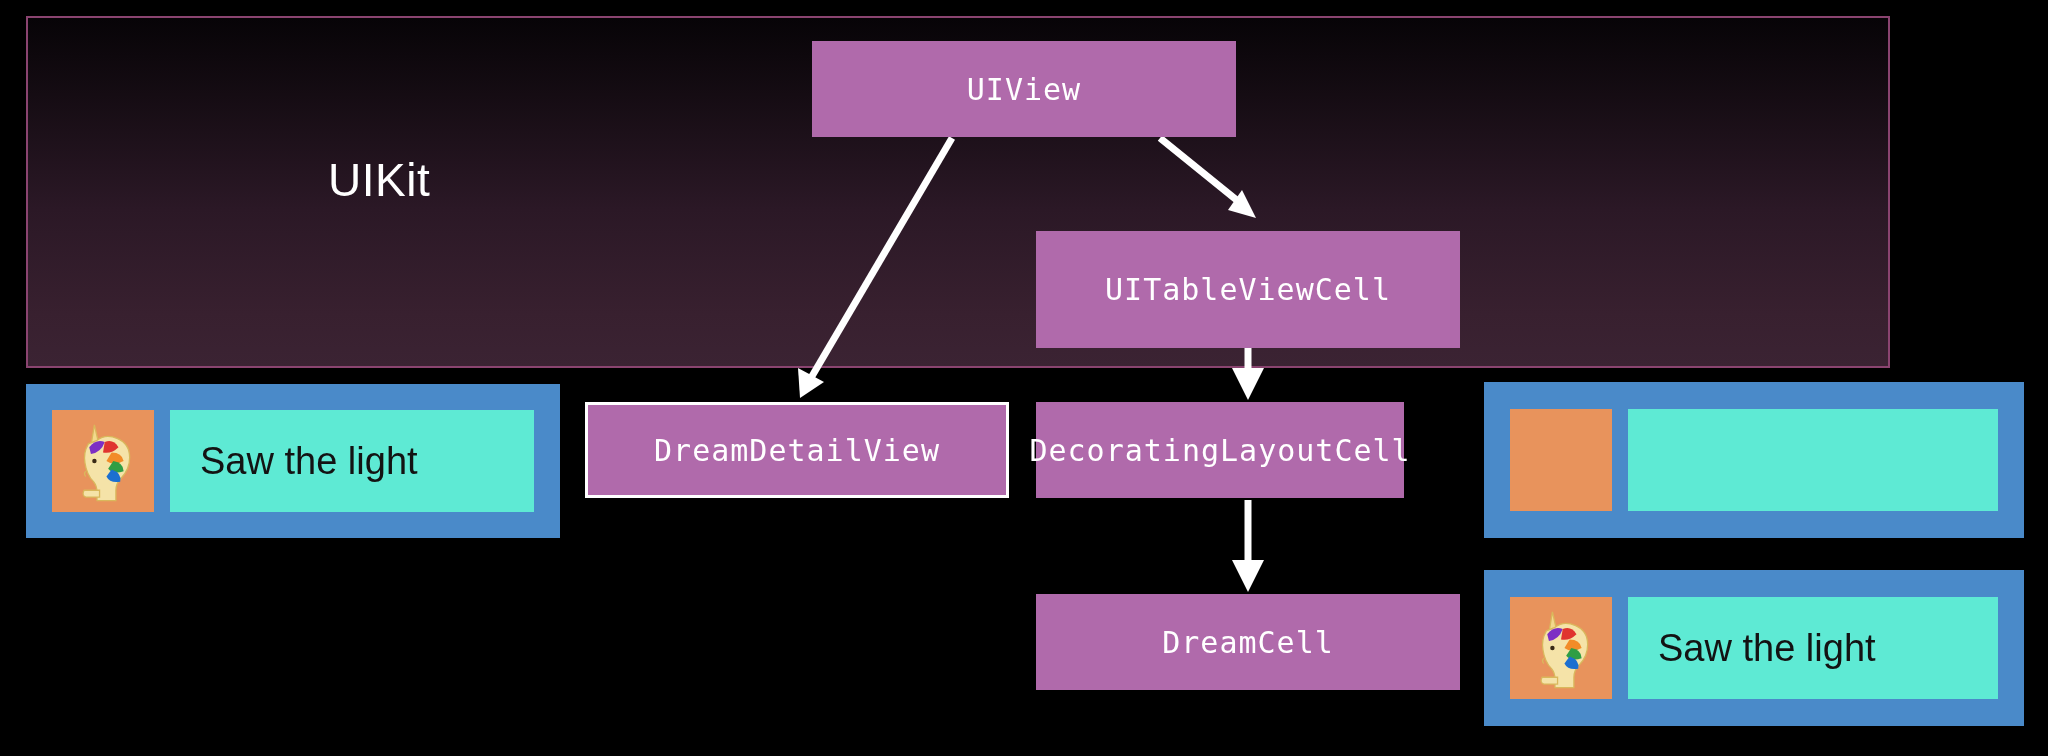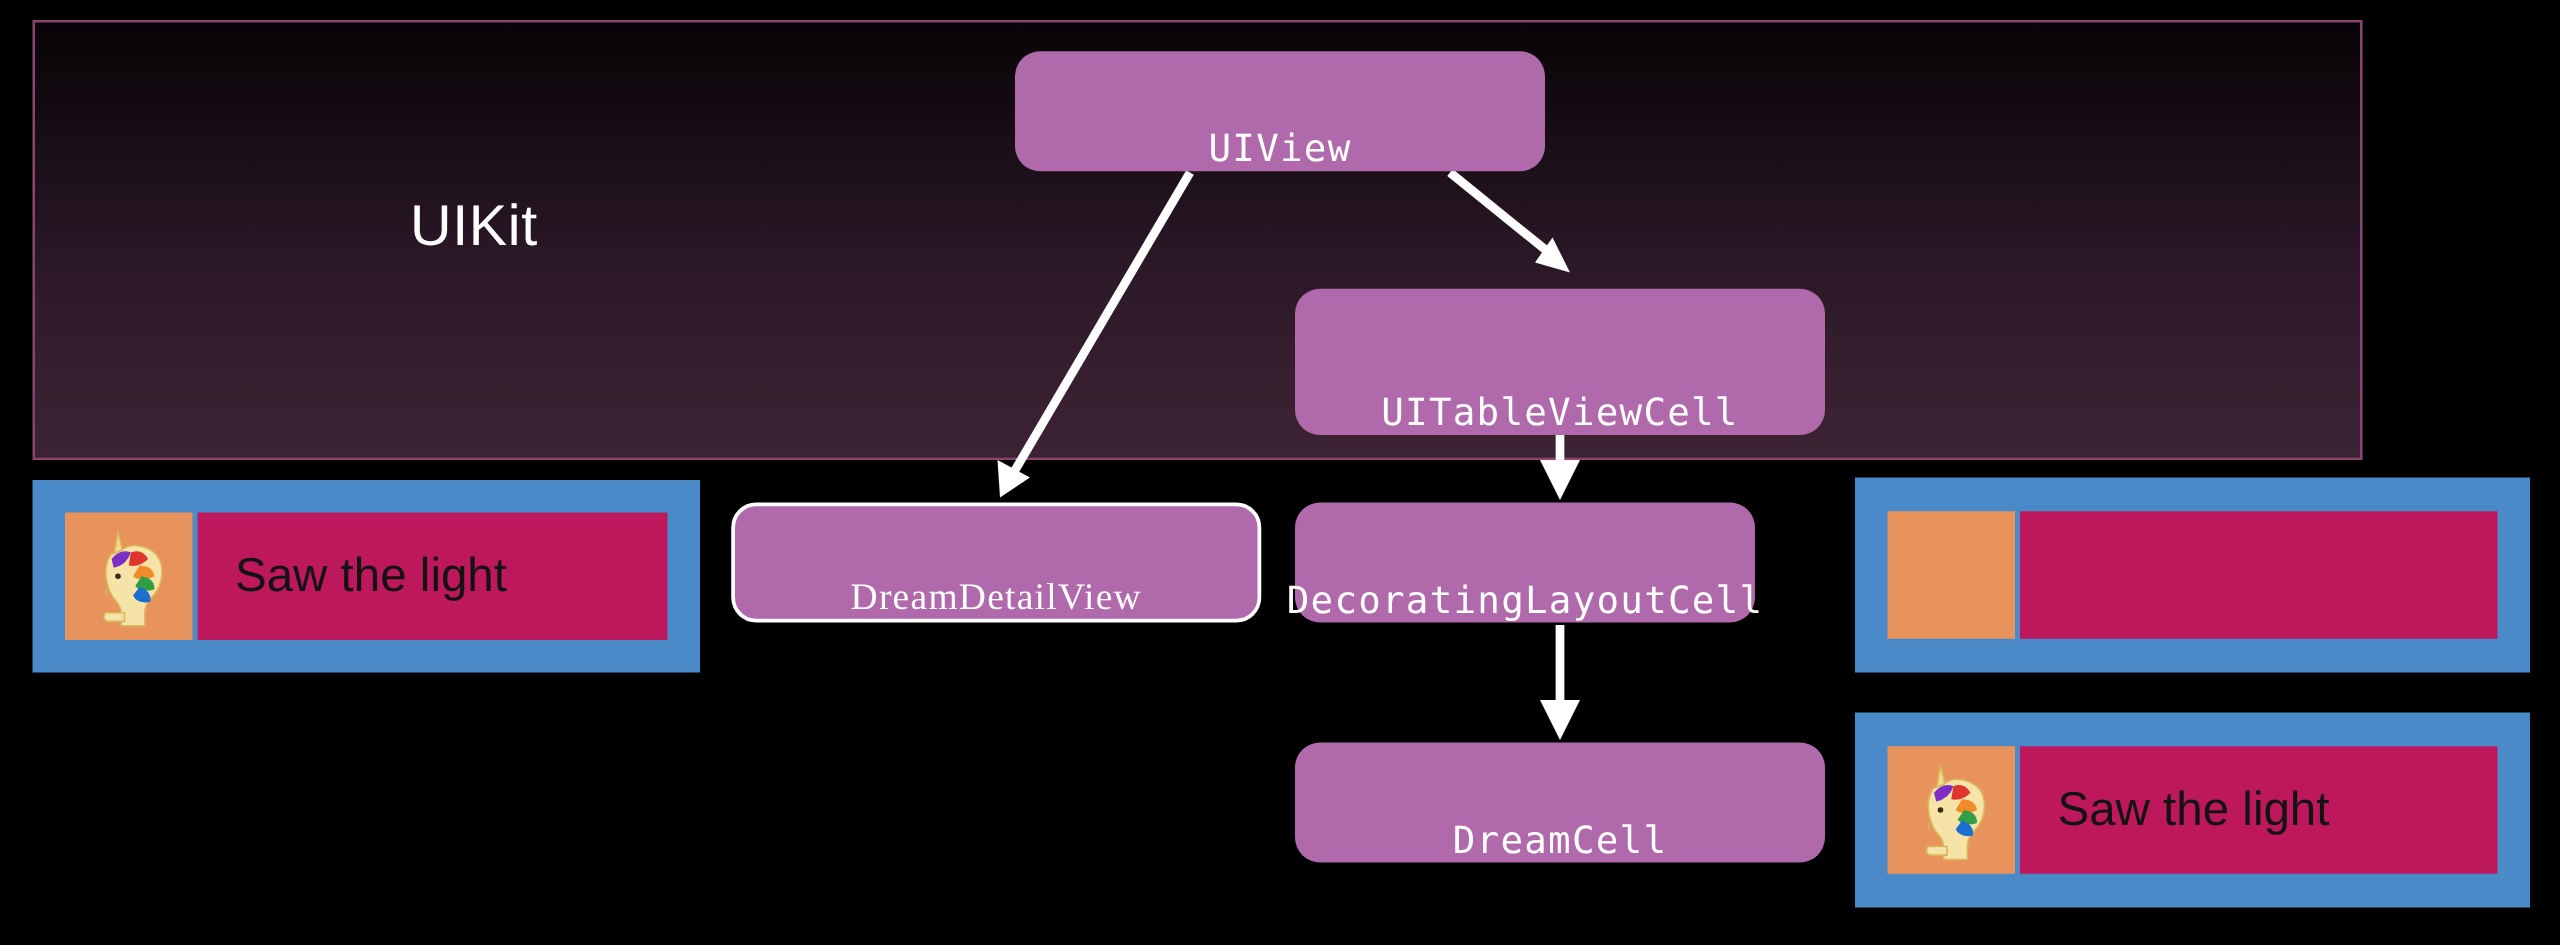--- a/index.html
+++ b/index.html
@@ -35,30 +35,29 @@
   
   .class-box {
     position: absolute;
     box-sizing: border-box;
     background: #b06aab;
     color: #ffffff;
     font-family: "DejaVu Sans Mono", "Liberation Mono", monospace;
     font-size: 30px;
     letter-spacing: 1px;
     display: flex;
-    align-items: flex-end;
+    align-items: center;
     justify-content: center;
     white-space: nowrap;
-    border-radius: 20px;
   }
   .class-box.outlined { border: 3px solid #ffffff; }
 
   #box-uiview          { left: 812px;  top: 41px;  width: 424px; height: 96px; }
   #box-uitableviewcell { left: 1036px; top: 231px; width: 424px; height: 117px; }
-  #box-dreamdetailview { left: 585px;  top: 402px; width: 424px; height: 96px; font-family: Liberation Serif, serif; }
+  #box-dreamdetailview { left: 585px;  top: 402px; width: 424px; height: 96px; }
   #box-decoratinglayoutcell { left: 1036px; top: 402px; width: 368px; height: 96px; }
   #box-dreamcell       { left: 1036px; top: 594px; width: 424px; height: 96px; }
 
   
   #arrows {
     position: absolute;
     left: 0; top: 0;
     width: 2048px; height: 756px;
     pointer-events: none;
   }
@@ -78,24 +77,24 @@
     flex: 0 0 auto;
     display: flex;
     align-items: center;
     justify-content: center;
     font-size: 74px;
     line-height: 1;
     overflow: hidden;
   }
   .tv-thumb.empty { font-size: 0; }
   .tv-label {
-    margin-left: 4px;
+    margin-left: 16px;
     height: 102px;
     flex: 1 1 auto;
-    background: #be185d;
+    background: #5eead4;
     display: flex;
     align-items: center;
     padding-left: 30px;
     color: #131313;
     font-size: 38px;
     font-weight: 300;
     white-space: nowrap;
   }
 
   #cell-left        { left: 26px;   top: 384px; width: 534px; height: 154px; }

